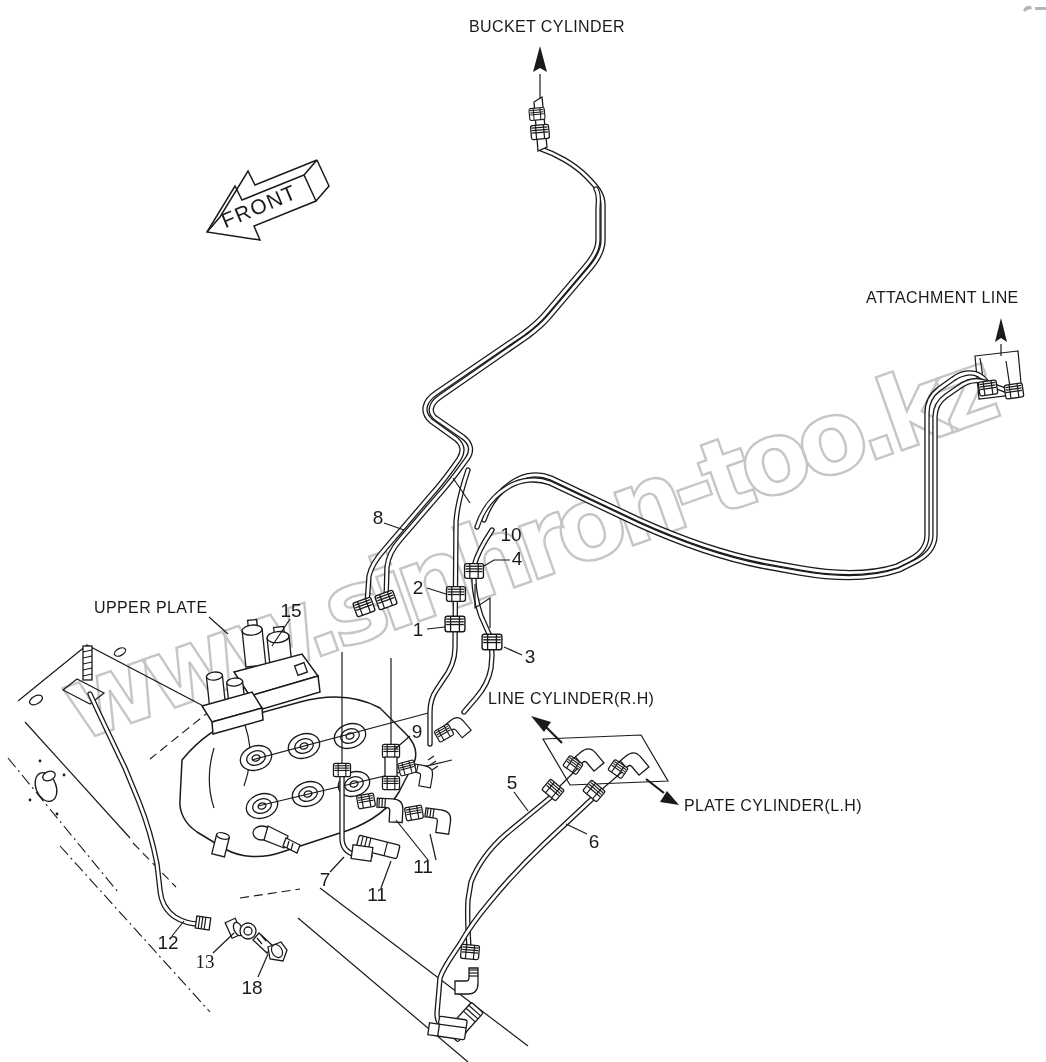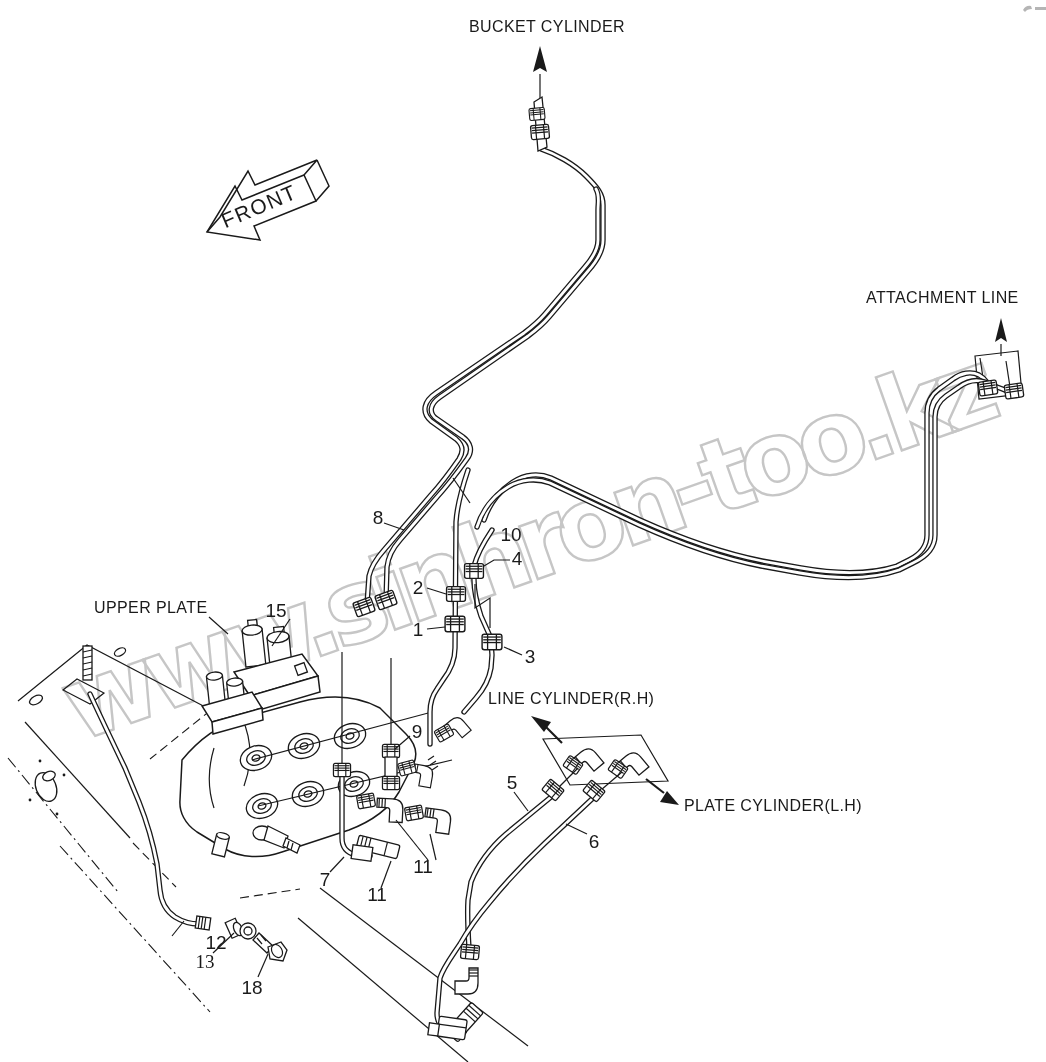--- a/index.html
+++ b/index.html
@@ -358,17 +358,17 @@
   <span class="num" style="left:530px;top:657px;">3</span>
   <span class="num" style="left:517px;top:559px;">4</span>
   <span class="num" style="left:512px;top:783px;">5</span>
   <span class="num" style="left:594px;top:842px;">6</span>
   <span class="num" style="left:325px;top:880px;">7</span>
   <span class="num" style="left:378px;top:518px;">8</span>
   <span class="num" style="left:417px;top:732px;">9</span>
   <span class="num" style="left:472px;top:535px;margin-left:39px;">10</span>
   <span class="num" style="left:423px;top:867px;">11</span>
   <span class="num" style="left:377px;top:895px;">11</span>
-  <span class="num" style="left:168px;top:943px;margin-left:48px;">12</span>
+  <span class="num" style="left:168px;top:943px;">12</span>
   <span class="num" style="left:205px;top:962px;font-family:Liberation Serif, serif;">13</span>
   <span class="num" style="left:252px;top:988px;">18</span>
-  <span class="num" style="left:276px;top:611px;">15</span>
+  <span class="num" style="left:291px;top:611px;">15</span>
 </div>
 
 </body></html>

